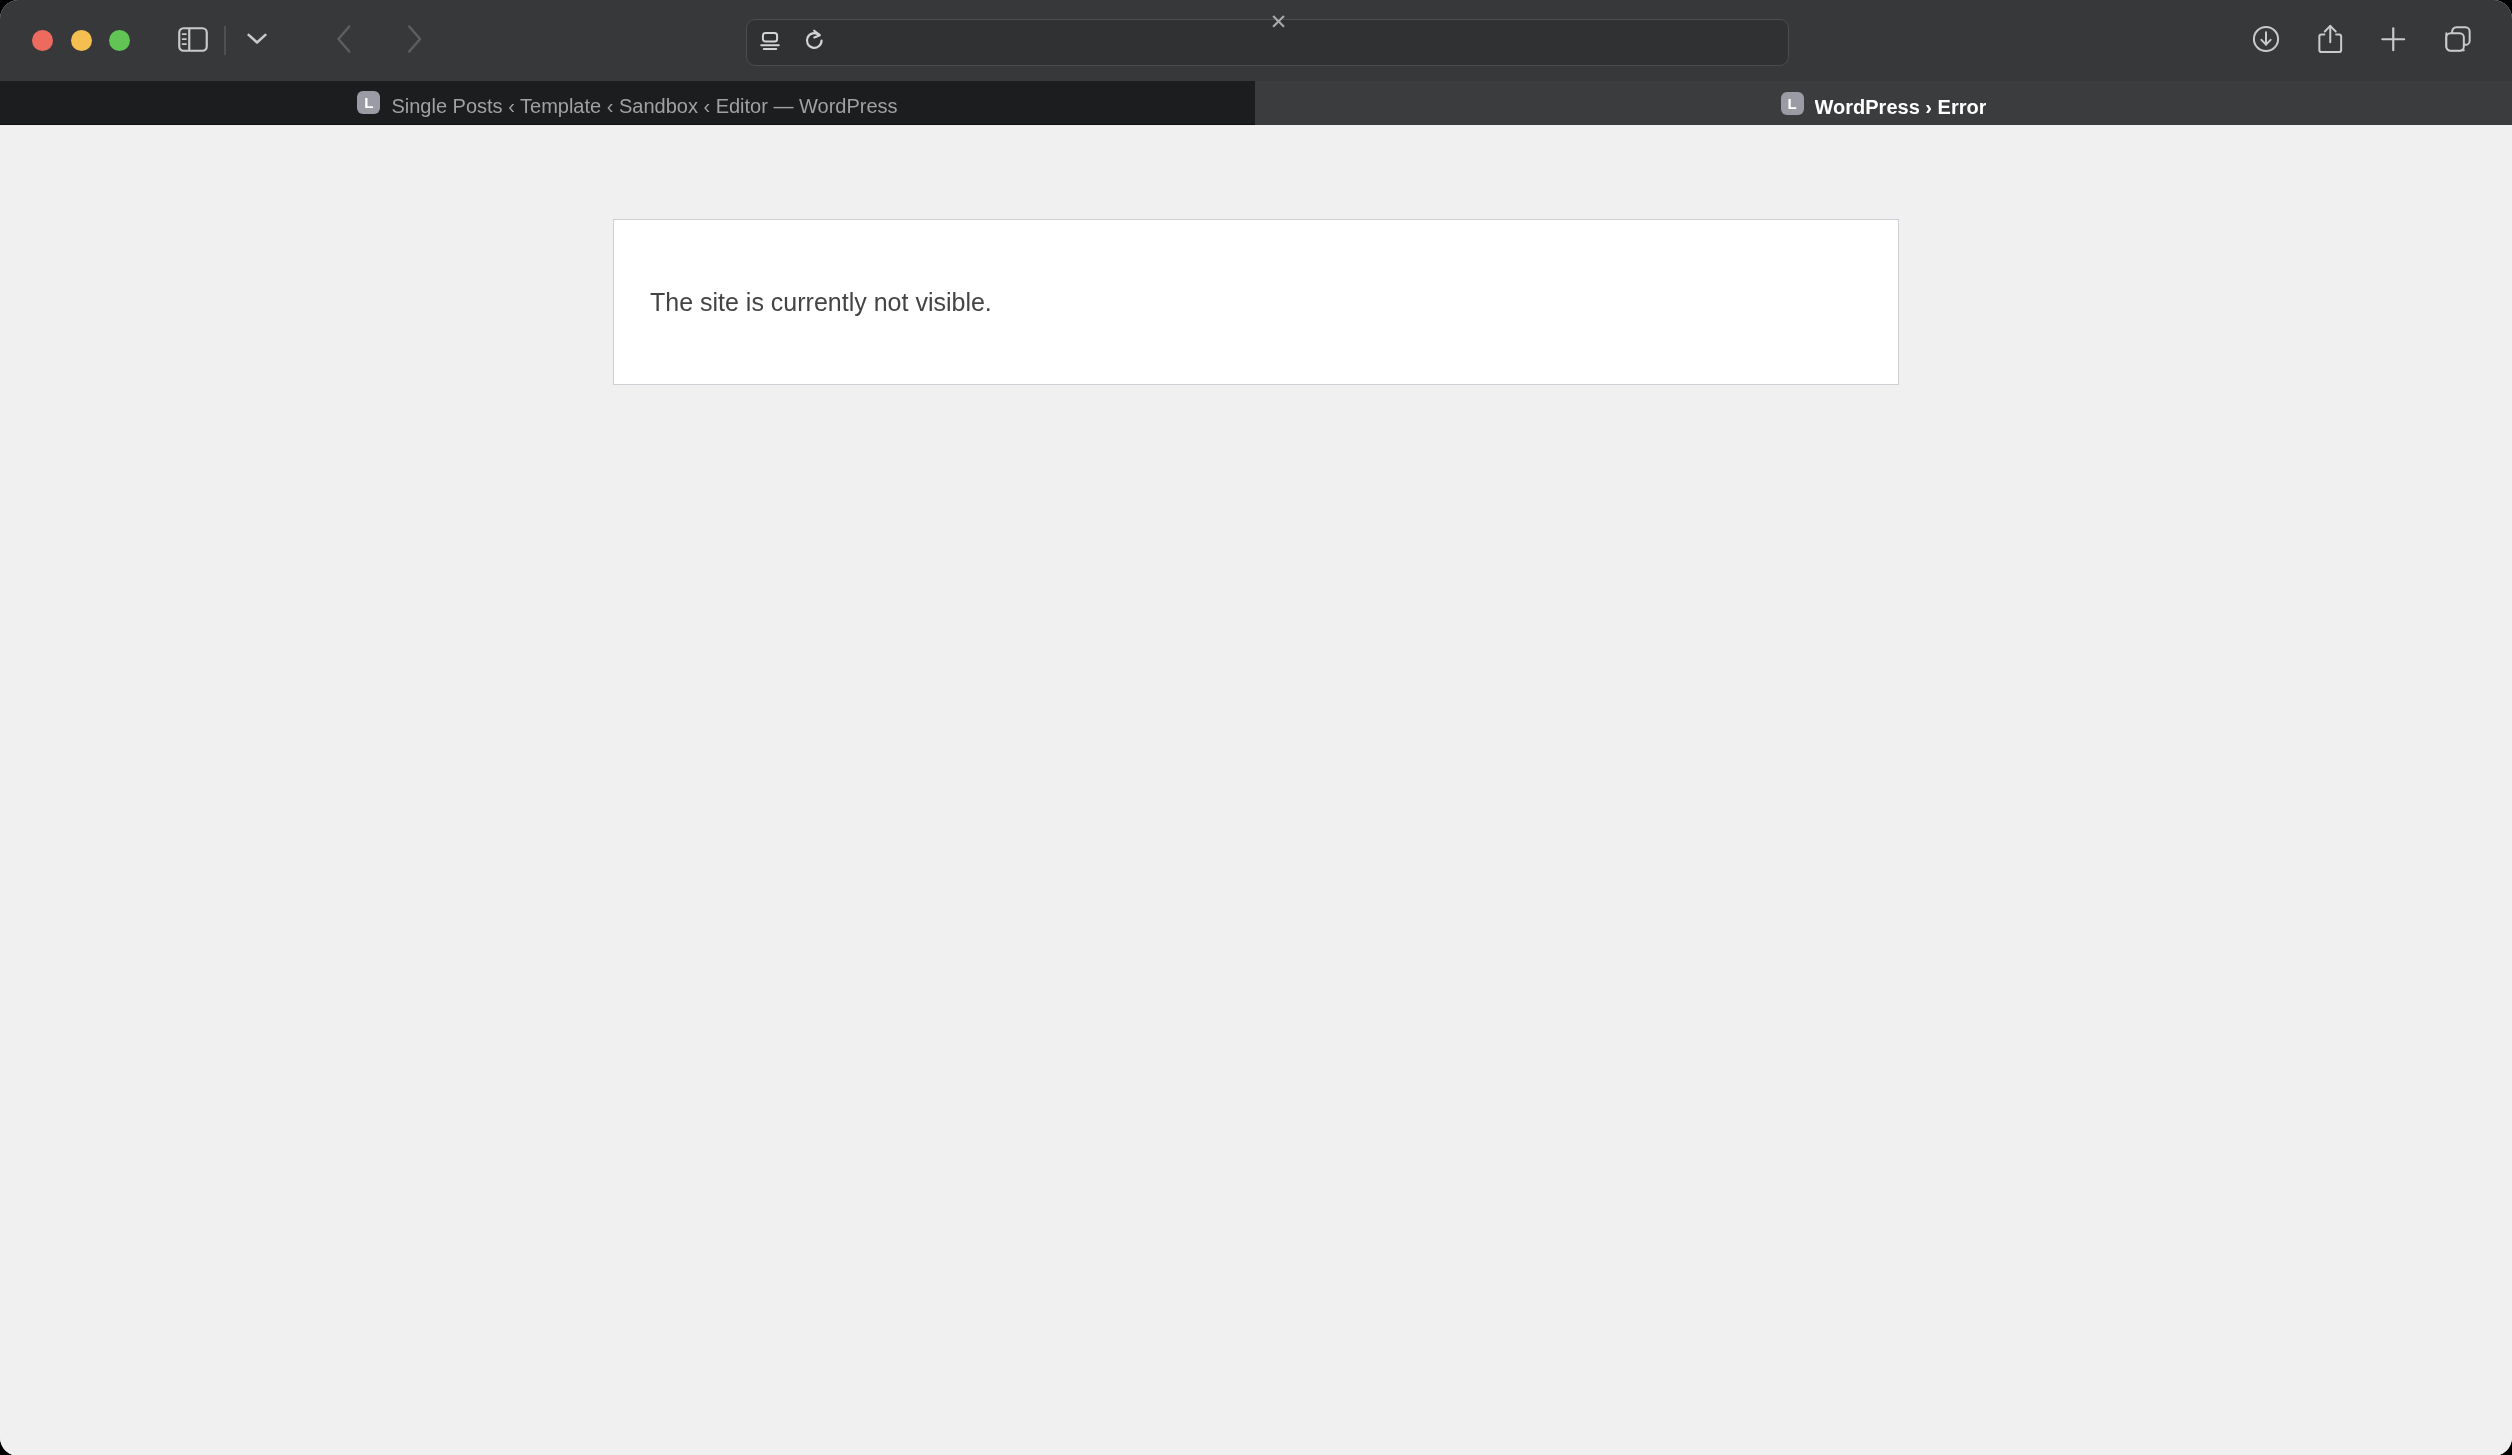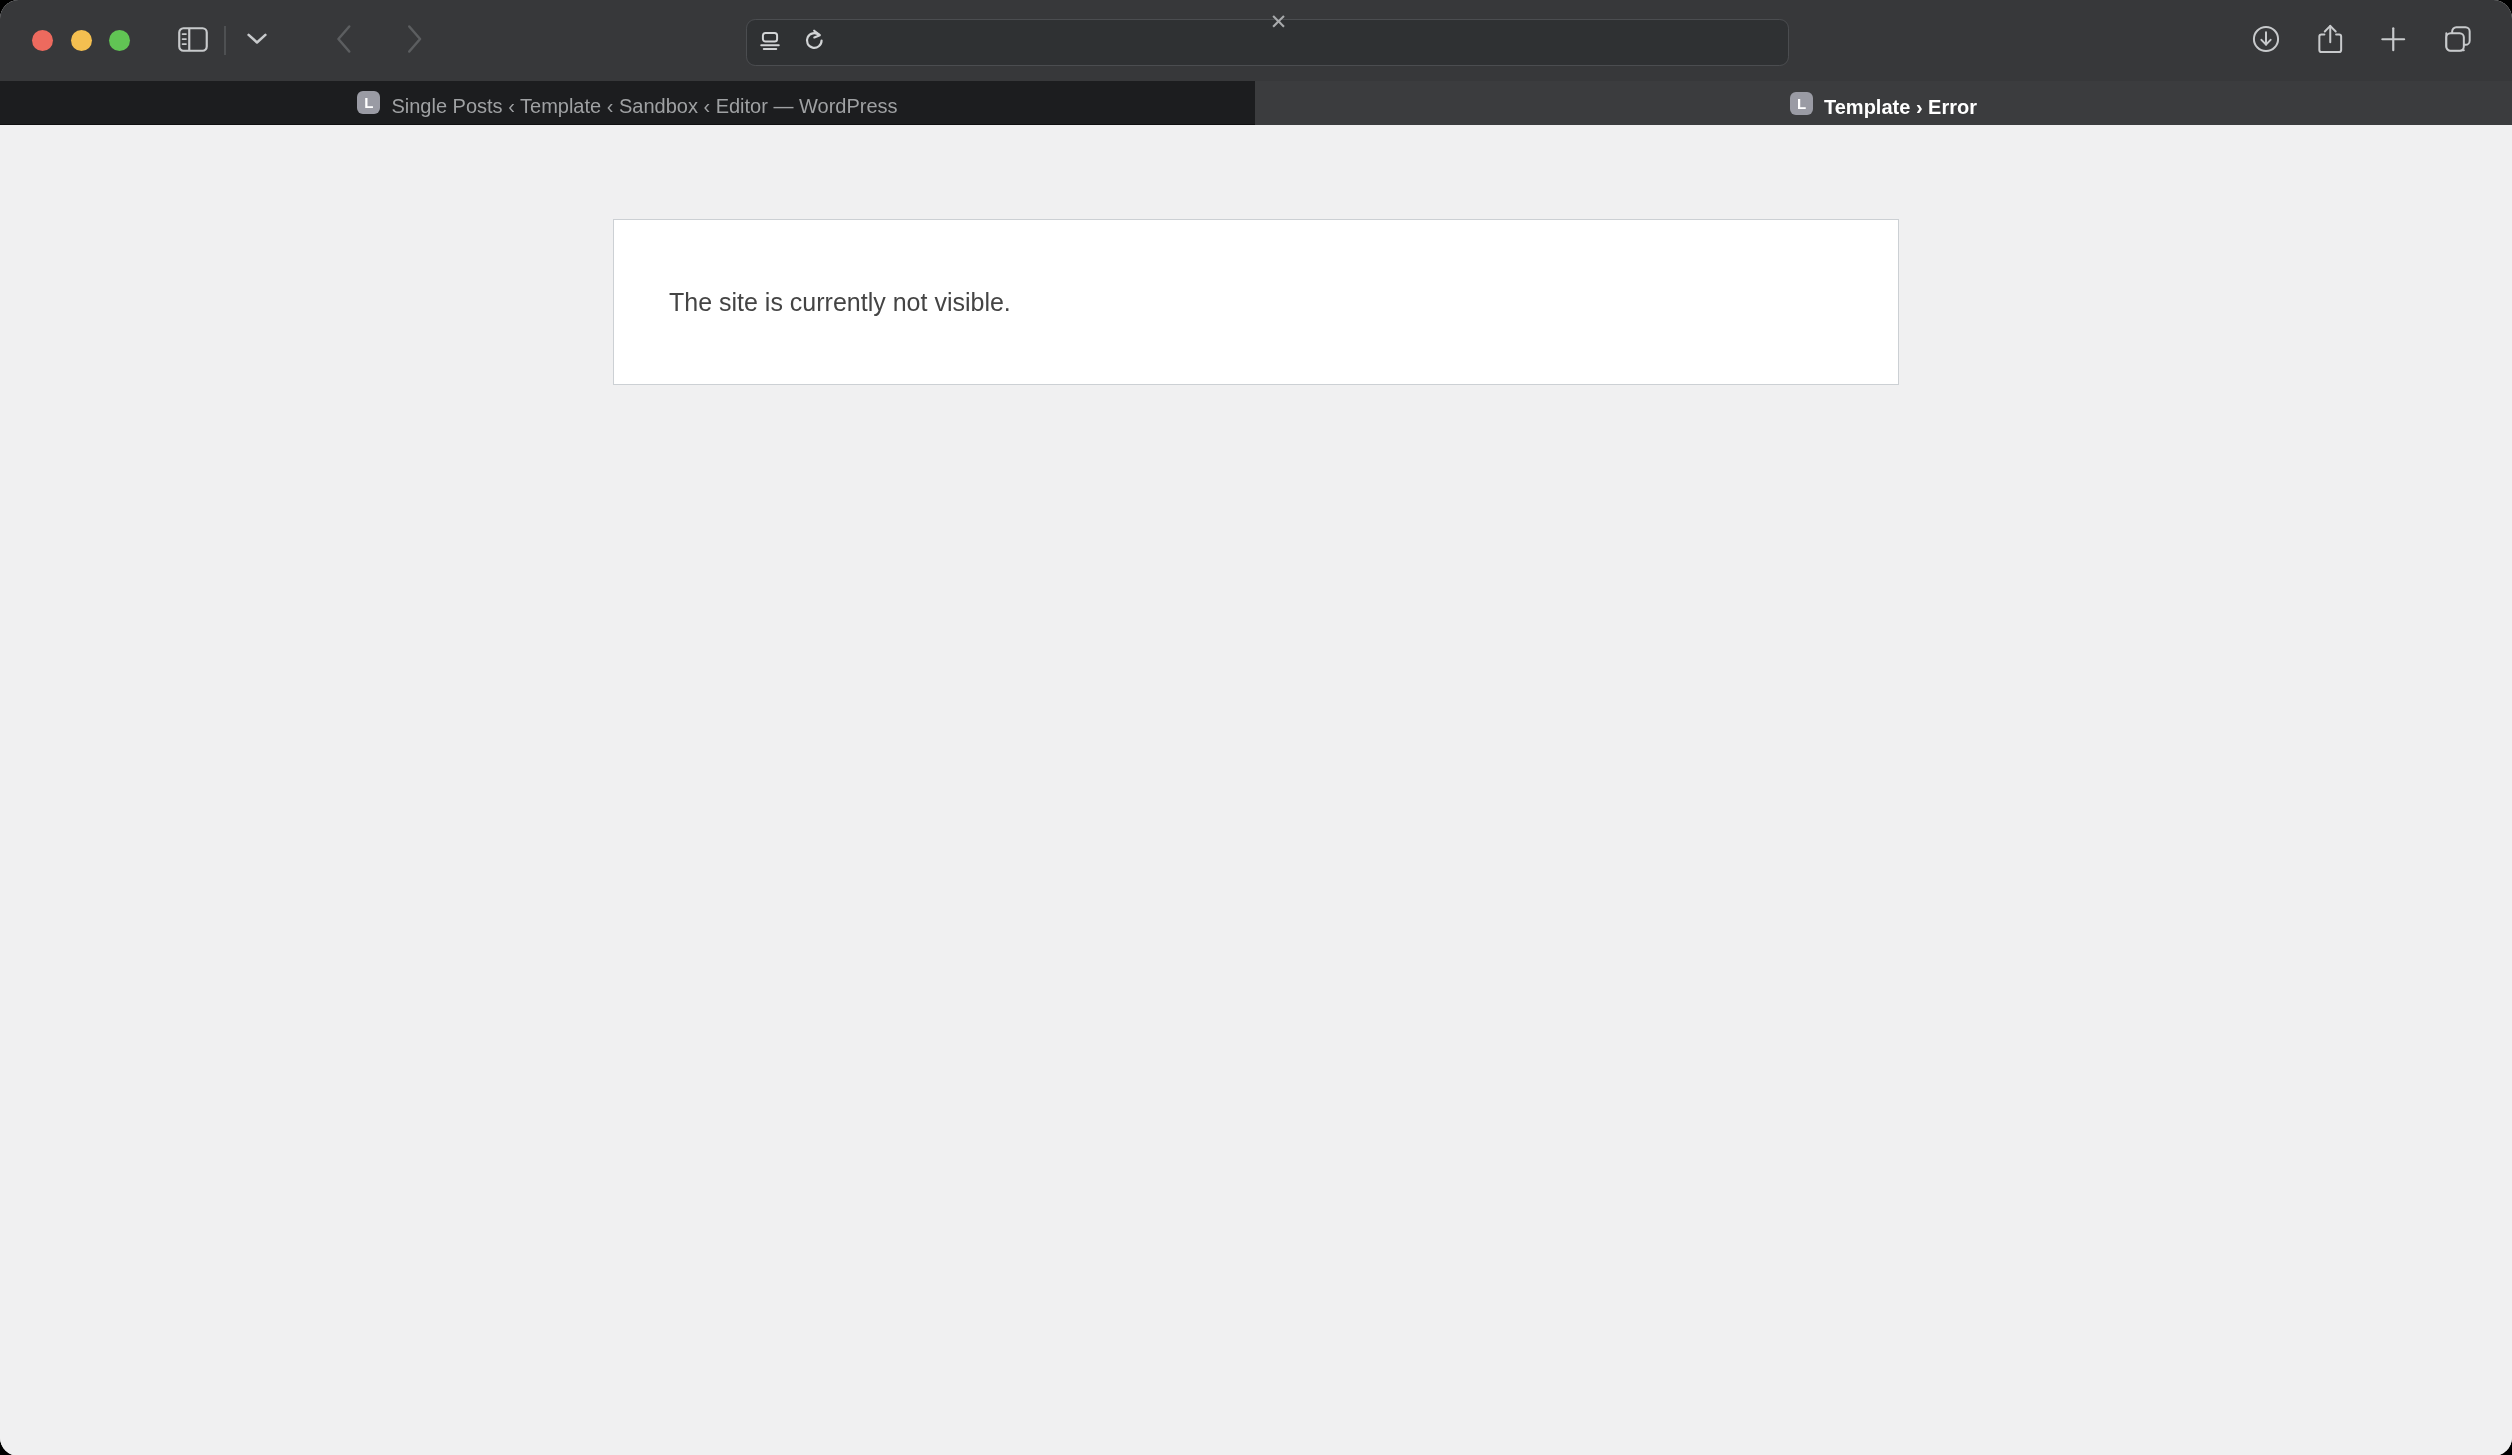--- a/index.html
+++ b/index.html
@@ -208,21 +208,21 @@
     top: 94px;
     width: 1286px;
     height: 166px;
     background: #ffffff;
     border: 1.7px solid #ccd0d4;
     box-sizing: border-box;
     display: flex;
     align-items: center;
   }
   .notice-text {
-    margin-left: 55px;
+    margin-left: 36px;
     font-size: 25px;
     color: #444444;
     line-height: 1.4;
   }
 </style>
 </head>
 <body>
 
 <div class="window">
 
@@ -335,21 +335,21 @@
   <div class="tabbar">
     <div class="tab inactive">
       <div class="tab-inner">
         <span class="favicon">L</span>
         <span class="tab-title">Single Posts ‹ Template ‹ Sandbox ‹ Editor — WordPress</span>
       </div>
     </div>
     <div class="tab active">
       <div class="tab-inner">
         <span class="favicon">L</span>
-        <span class="tab-title">Template › Error</span>
+        <span class="tab-title">WordPress › Error</span>
       </div>
     </div>
     <div class="tab-close">✕</div>
   </div>
 
   <div class="page">
     <div class="notice-card">
       <div class="notice-text">The site is currently not visible.</div>
     </div>
   </div>

